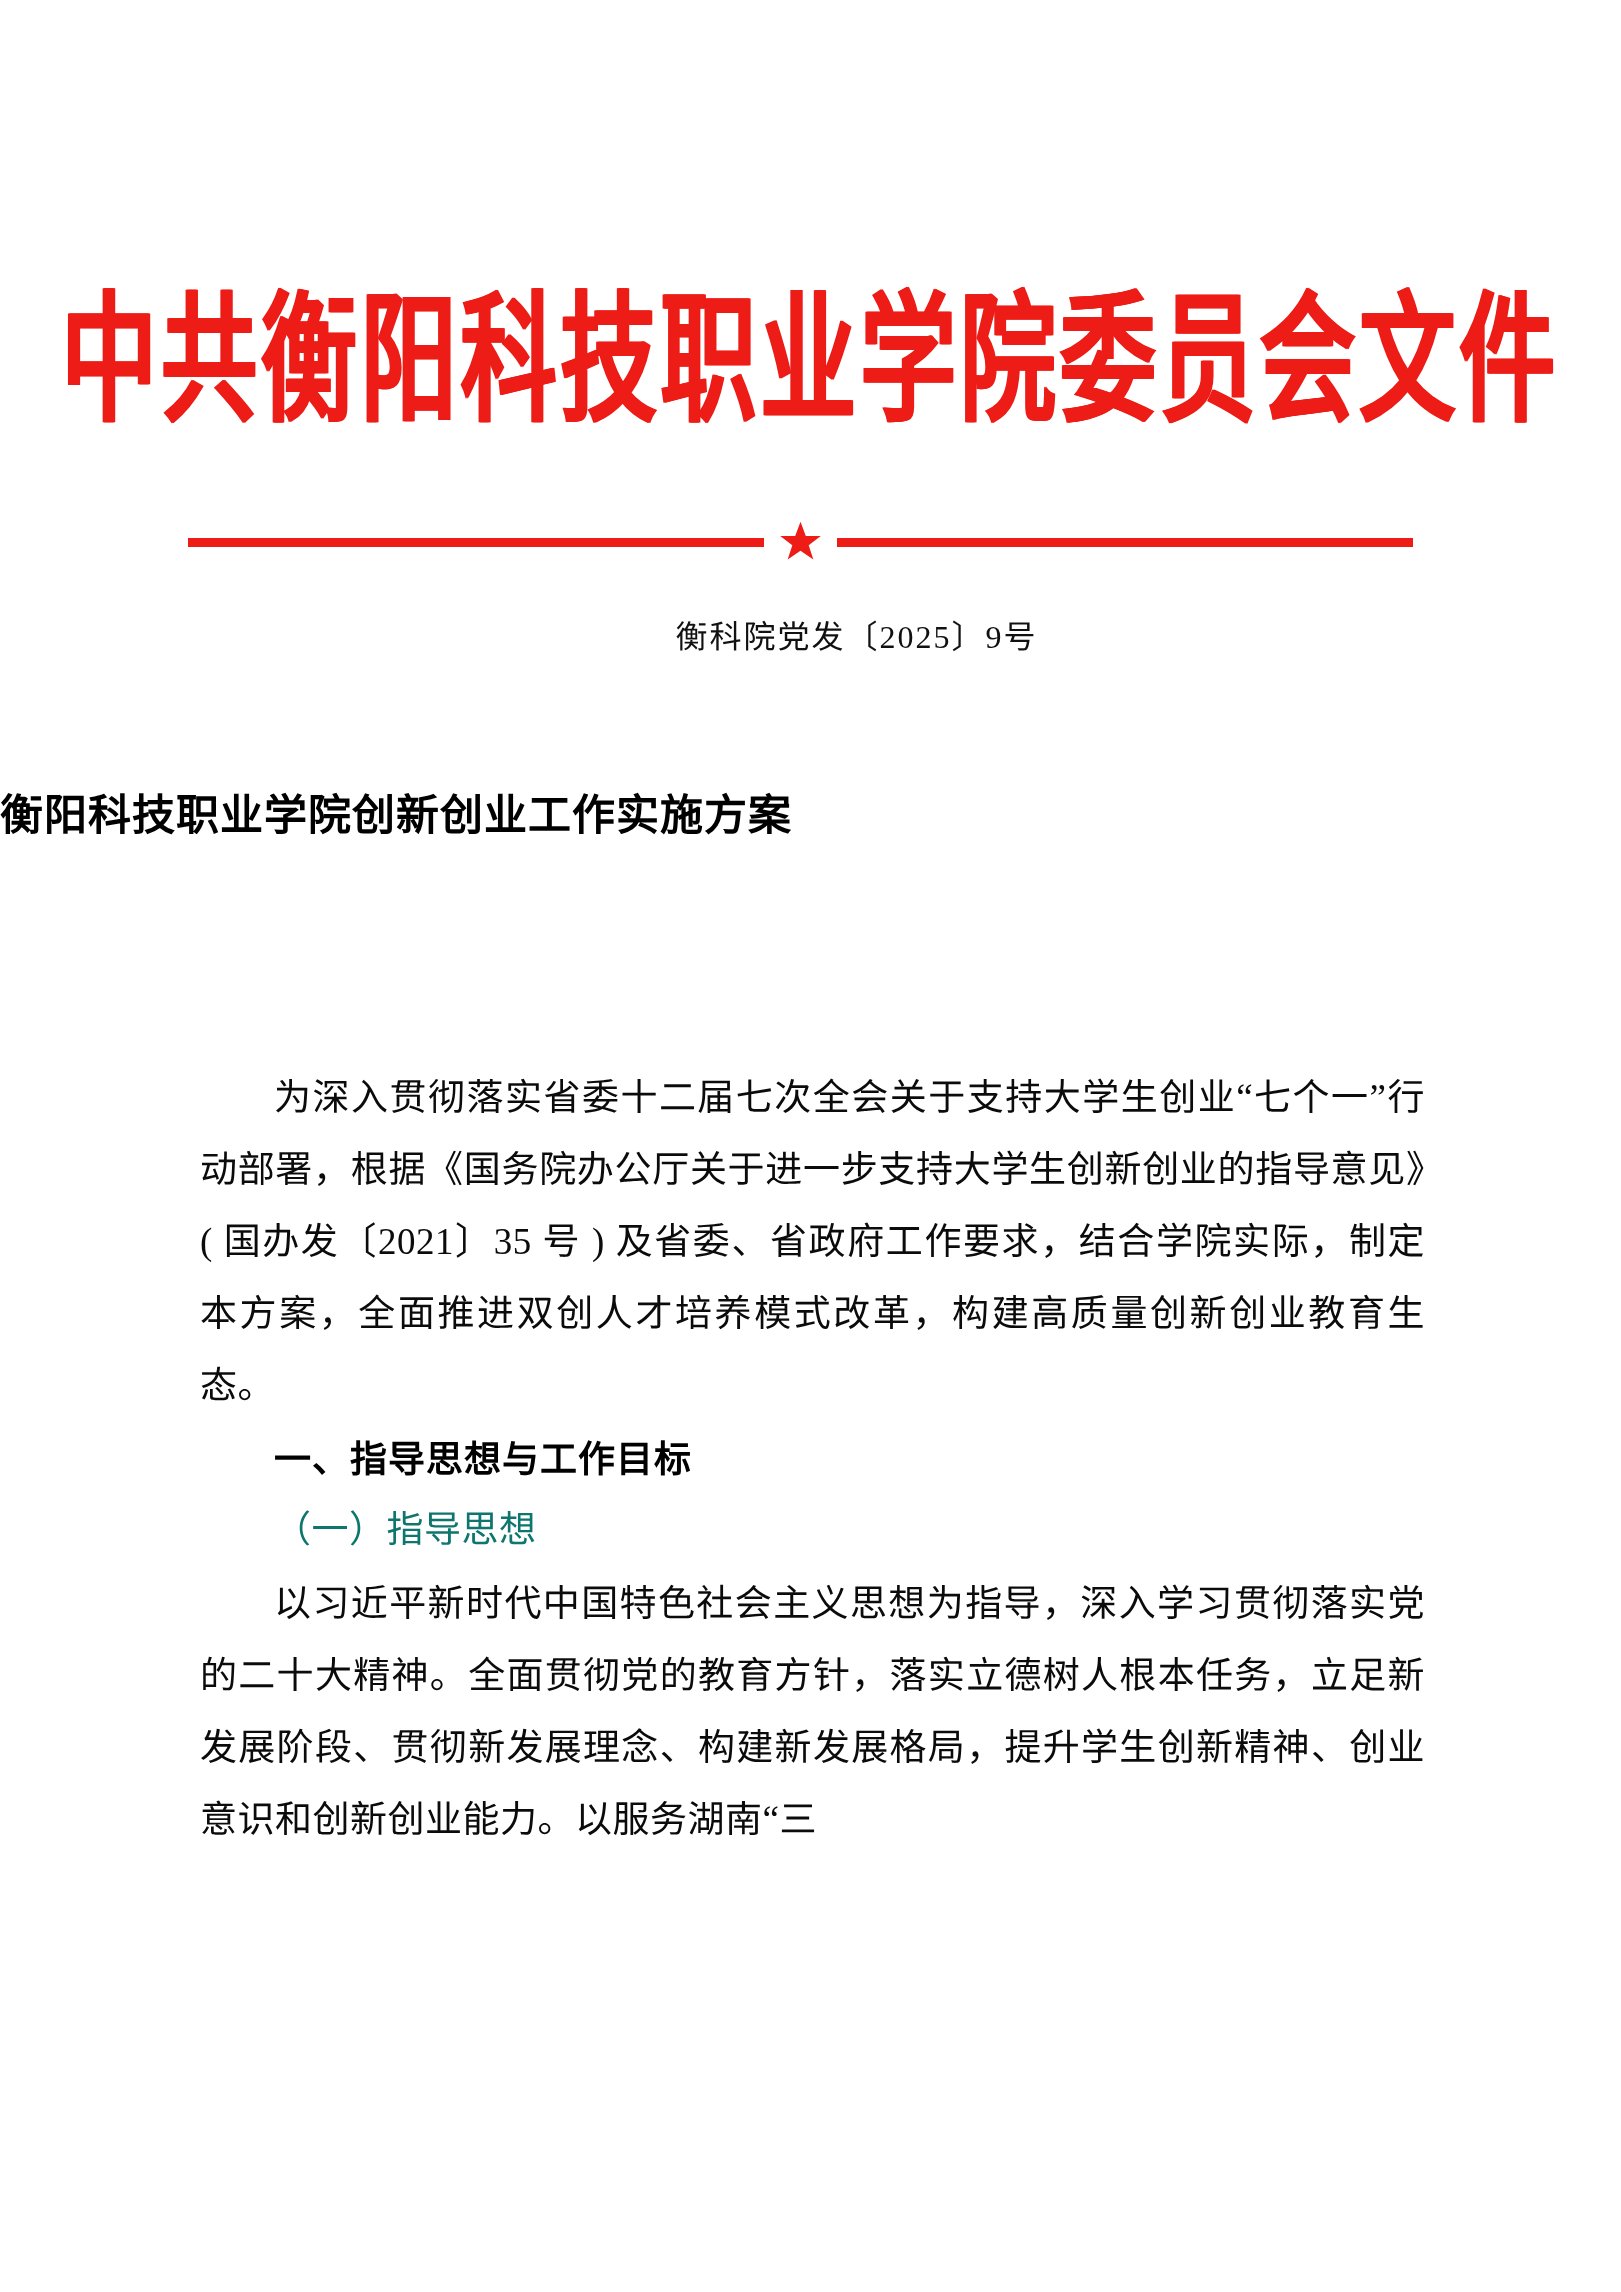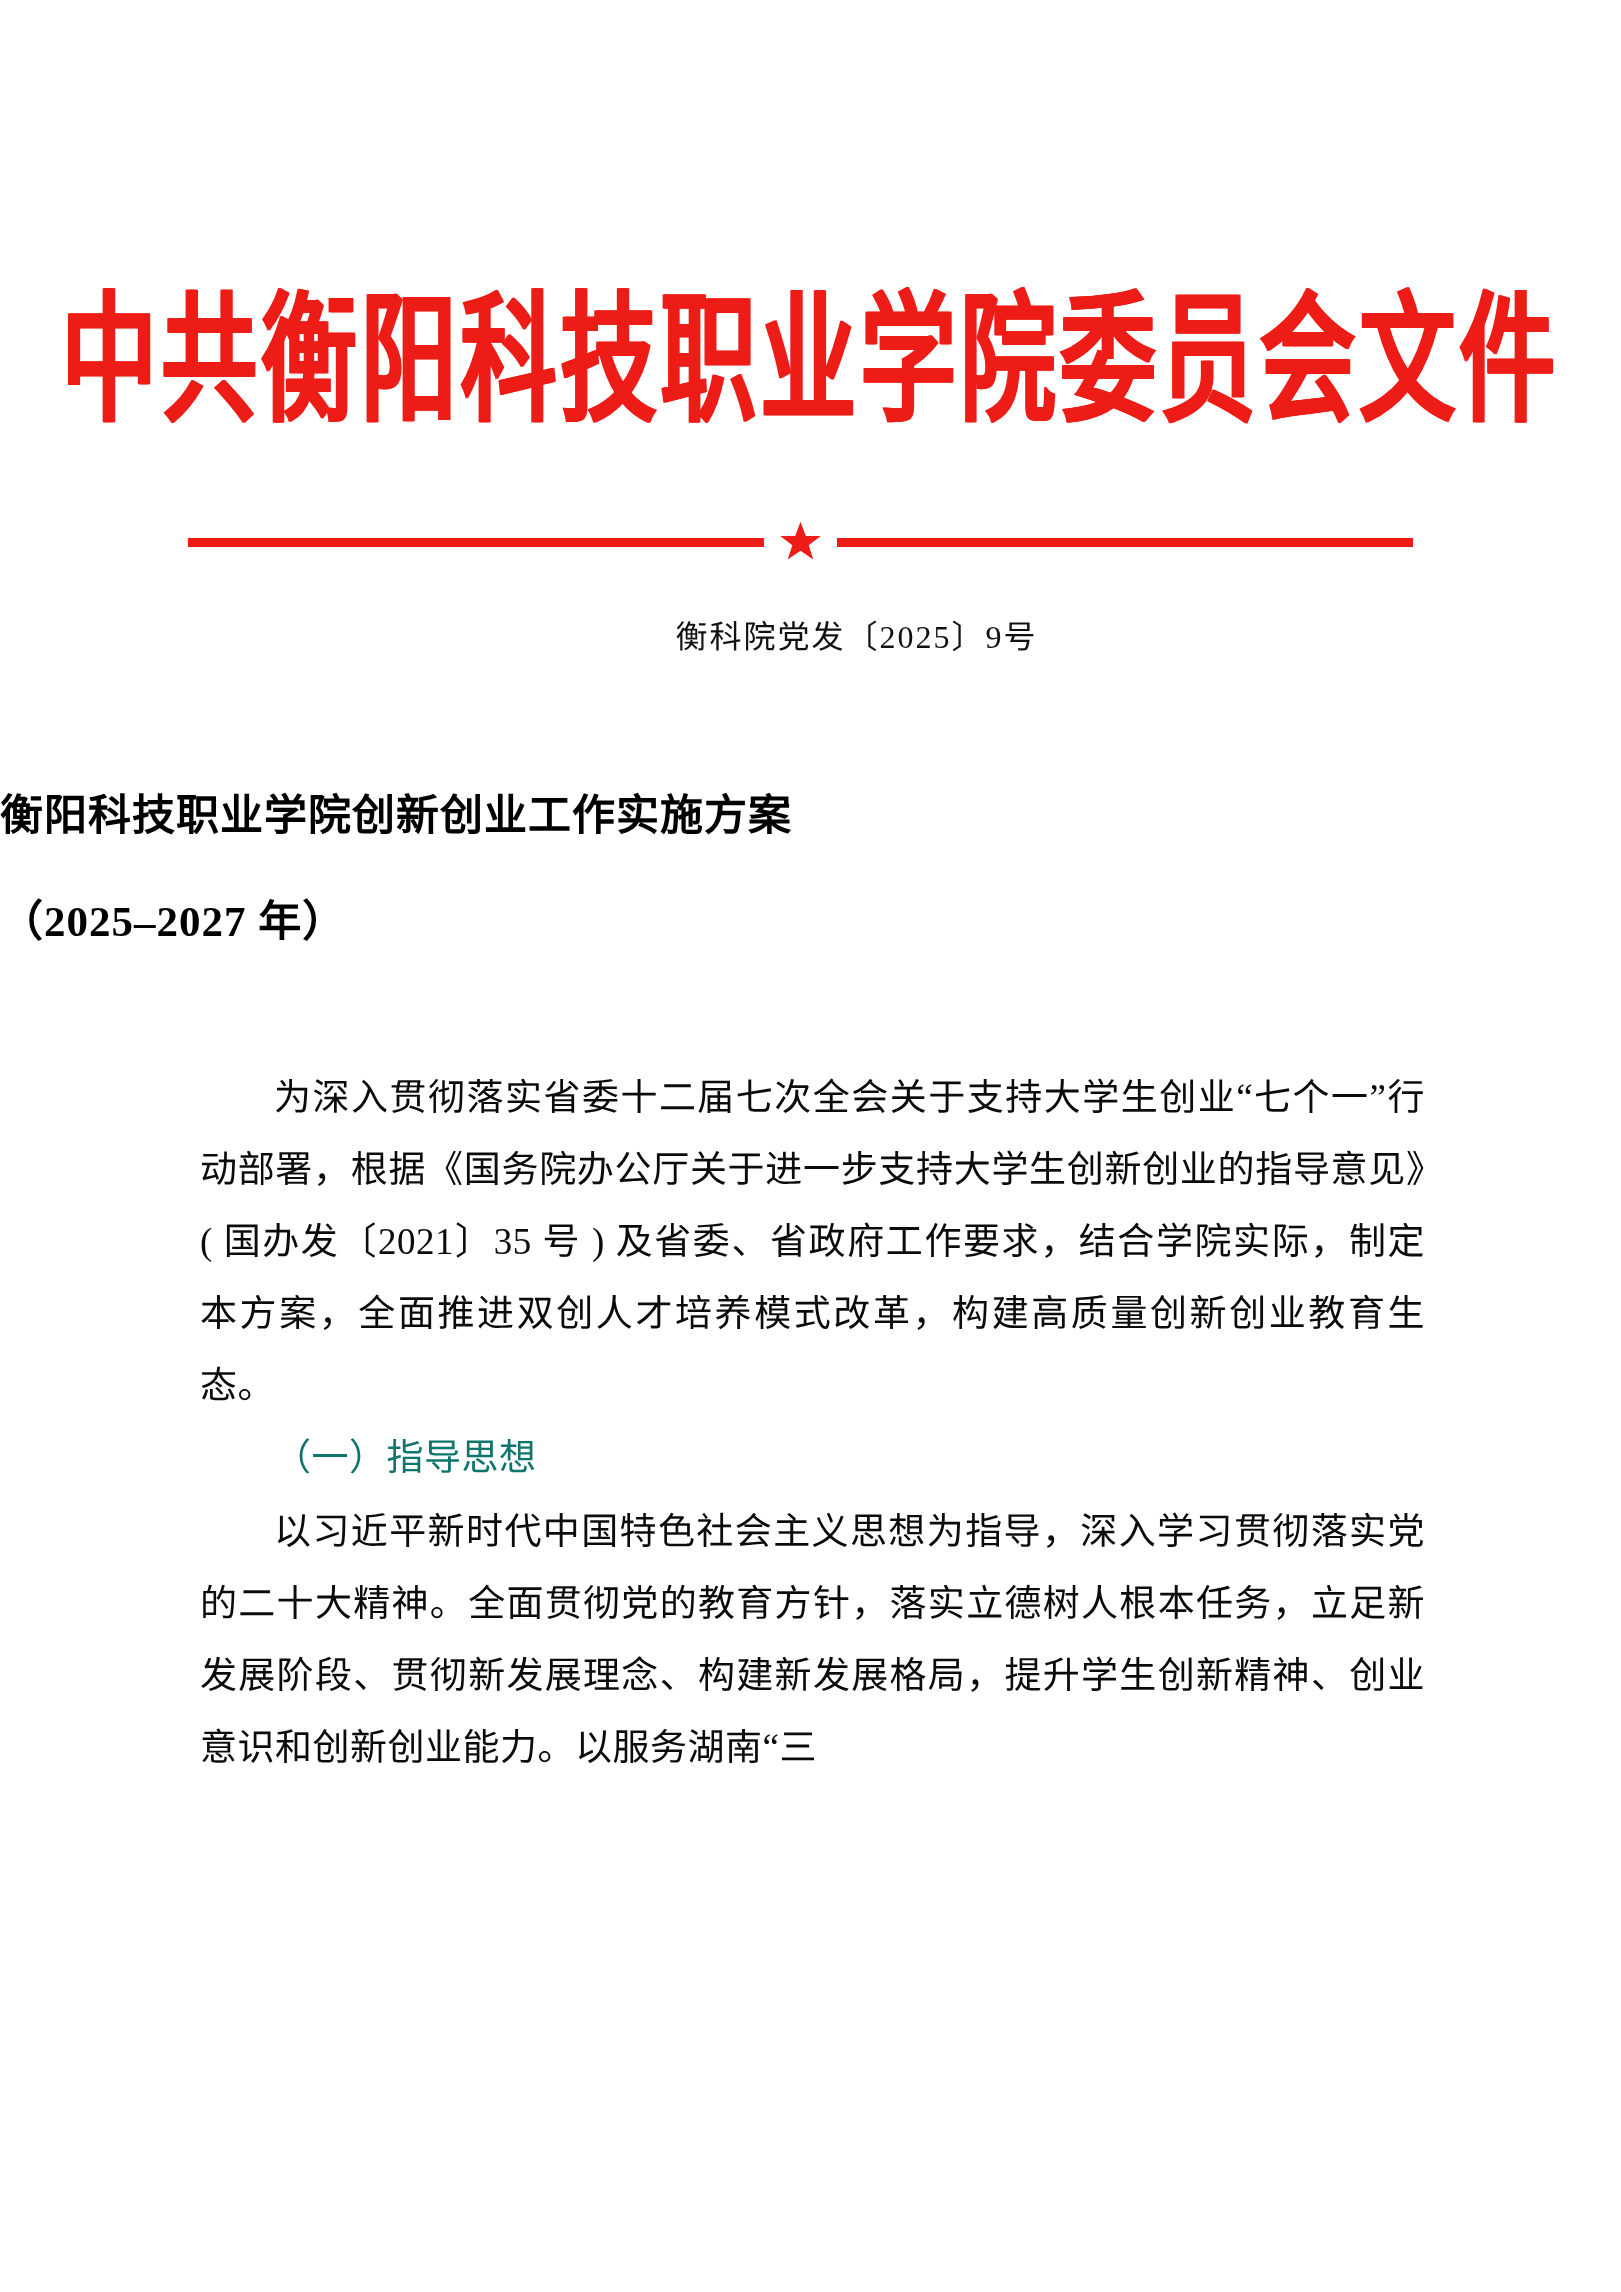--- a/index.html
+++ b/index.html
@@ -170,26 +170,26 @@
         <polygon points="50,4 61.8,35.5 95.1,35.5 68.2,56 78.5,88 50,68.5 21.5,88 31.8,56 4.9,35.5 38.2,35.5" fill="#ED1C17"></polygon>
       </svg>
     </div>
     <div class="rule-seg"></div>
   </div>
 
   <div class="doc-number">衡科院党发〔2025〕9号</div>
 
   <div class="doc-title">
     <div class="doc-title-line">衡阳科技职业学院创新创业工作实施方案</div>
-    <div class="doc-title-line">（2025–2027 年）</div>
   </div>
 
   <div class="body-block">
     <p class="para">为深入贯彻落实省委十二届七次全会关于支持大学生创业“七个一”行动部署，根据《国务院办公厅关于进一步支持大学生创新创业的指导意见》( 国办发〔2021〕35 号 ) 及省委、省政府工作要求，结合学院实际，制定本方案，全面推进双创人才培养模式改革，构建高质量创新创业教育生态。</p>
 
+    <p class="heading-1">一、指导思想与工作目标</p>
 
     <p class="heading-2">（一）指导思想</p>
 
     <p class="para">以习近平新时代中国特色社会主义思想为指导，深入学习贯彻落实党的二十大精神。全面贯彻党的教育方针，落实立德树人根本任务，立足新发展阶段、贯彻新发展理念、构建新发展格局，提升学生创新精神、创业意识和创新创业能力。以服务湖南“三</p>
   </div>
 
 </div>
 
 
 </body></html>

